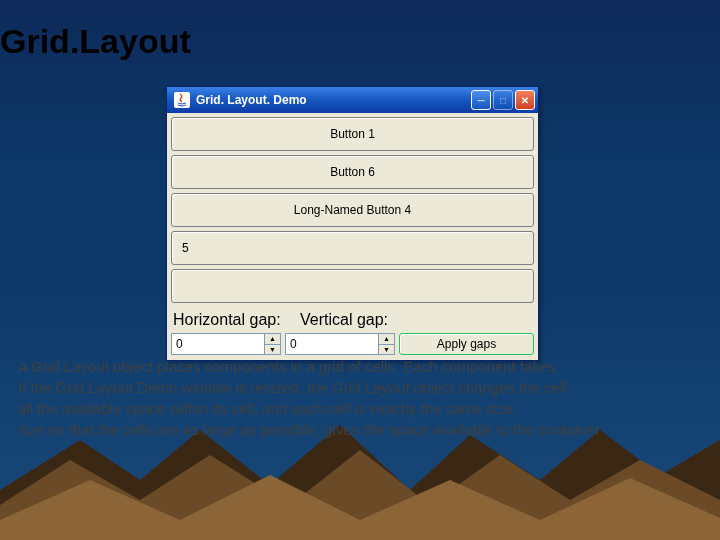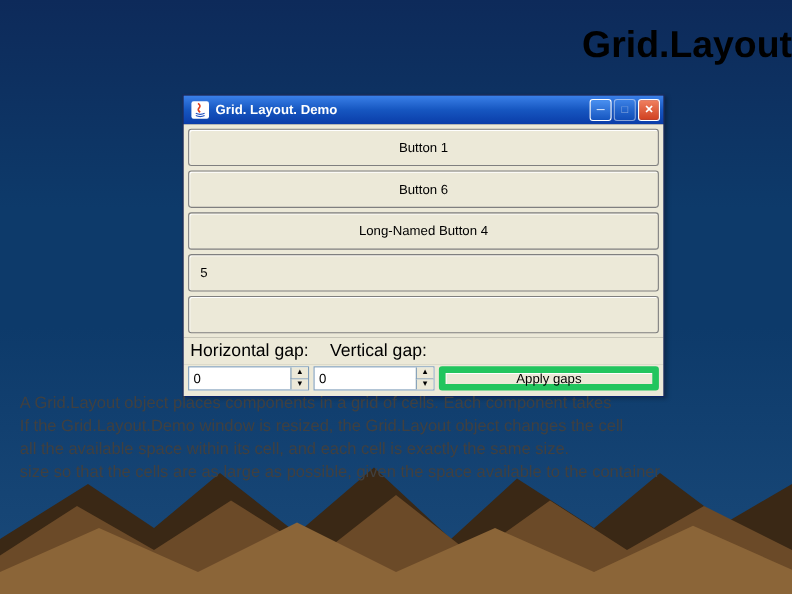--- a/index.html
+++ b/index.html
@@ -5,33 +5,33 @@
   * { box-sizing: border-box; margin: 0; padding: 0; }
   body {
     width: 720px;
     height: 540px;
     background: linear-gradient(to bottom, #0d2a5a 0%, #0d3a6a 35%, #0d3a6a 55%, #1a4a7a 100%);
     font-family: Arial, sans-serif;
     position: relative;
     overflow: hidden;
   }
   .slide-title {
-    text-align: right;
+    text-align: left;
     color: #000;
     font-size: 34px;
     font-weight: bold;
     padding-top: 22px;
     font-family: Arial, sans-serif;
   }
   .window {
     position: absolute;
     left: 166px;
     top: 86px;
-    width: 438px;
-    background: #404040;
+    width: 373px;
+    background: #8b5cf6;
     border: 1px solid #0a246a;
     box-shadow: 2px 2px 4px rgba(0,0,0,0.3);
   }
   .titlebar {
     height: 26px;
     background: linear-gradient(to bottom, #3a80e8 0%, #1656c0 50%, #0a3ca8 100%);
     display: flex;
     align-items: center;
     padding: 0 3px;
   }
@@ -135,21 +135,21 @@
     display: flex;
     align-items: center;
     justify-content: center;
     font-size: 7px;
   }
   .spinner-arrows div:first-child { border-bottom: 1px solid #7f9db9; }
   .apply-btn {
     flex: 1;
     height: 22px;
     background: #ece9d8;
-    border: 6px solid #22c55e;
+    border: 1px solid #22c55e;
     border-radius: 3px;
     font-size: 12px;
     display: flex;
     align-items: center;
     justify-content: center;
     box-shadow: inset 1px 1px 0 #fff;
   }
   .description {
     position: absolute;
     left: 18px;

